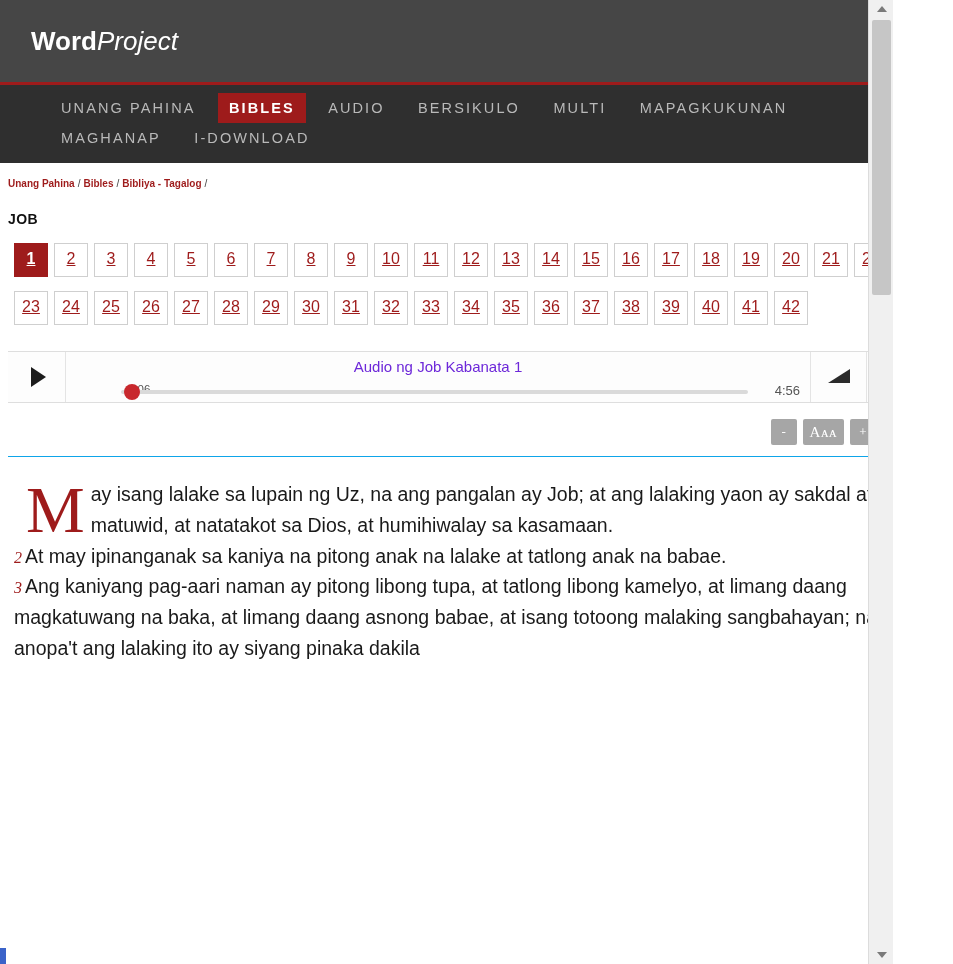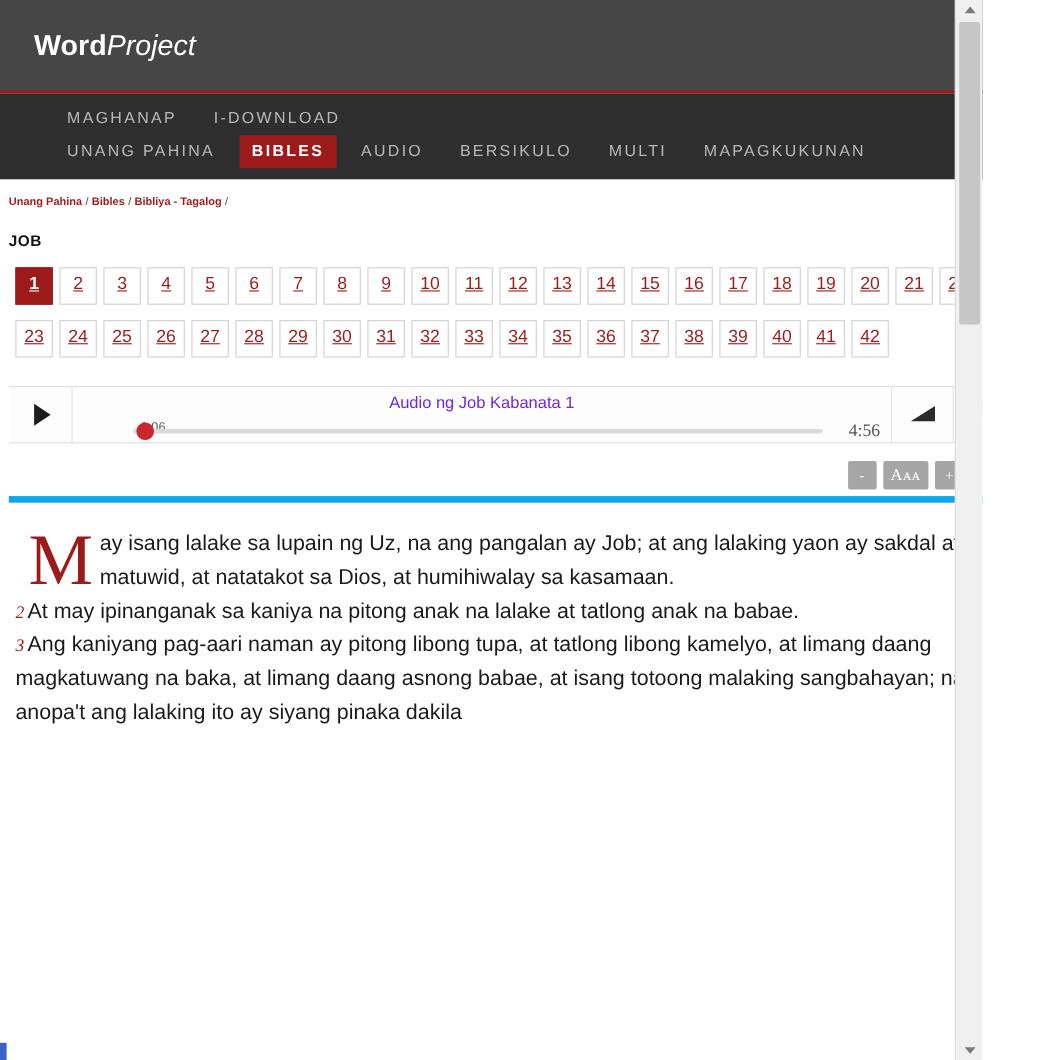--- a/index.html
+++ b/index.html
@@ -150,21 +150,21 @@
     position: absolute;
     left: 0; right: 0; top: 28px;
     height: 20px;
   }
   .t-cur {
     position: absolute; left: 14px; top: 3px;
     font-size: 11.5px; color: #555; margin-left: 48px;
   }
   .t-dur {
     position: absolute; right: 10px; top: 3px;
-    font-size: 16px; color: #555; font-family: Liberation Serif, serif;
+    font-size: 13px; color: #555;
   }
   .track {
     position: absolute;
     left: 55px; right: 62px; top: 10px;
     height: 4px;
     background: #dadada;
     border-radius: 2px;
     cursor: pointer;
   }
   .knob {
@@ -191,21 +191,21 @@
     width: 54px;
     border-left: 1px solid #e4e4e4;
     display: flex; align-items: center; justify-content: center;
     cursor: pointer;
     color: #d7d7d7;
     font-size: 24px;
   }
   
   .fontsize-bar {
     margin: 10px 8px 12px 8px;
-    border-bottom: 6px solid #0ea5e9;
+    border-bottom: 1px solid #0ea5e9;
     height: 44px;
     position: relative;
   }
   .fs-group {
     position: absolute;
     right: 44px;
     top: 6px;
   }
   .fs-btn {
     display: inline-block;
@@ -310,30 +310,30 @@
   <div id="content">
 
     <div class="site-header">
       <div class="logo">
         <span class="b">Word</span><span class="i">Project</span>
       </div>
     </div>
 
     <div class="nav">
       <div class="nav-row">
-        <a class="nav-item" href="#">MAGHANAP</a>
-        <a class="nav-item" href="#">I-DOWNLOAD</a>
-      </div>
-      <div class="nav-row">
         <a class="nav-item" href="#">UNANG PAHINA</a>
         <a class="nav-item active" href="#">BIBLES</a>
         <a class="nav-item" href="#">AUDIO</a>
         <a class="nav-item" href="#">BERSIKULO</a>
         <a class="nav-item" href="#">MULTI</a>
         <a class="nav-item" href="#">MAPAGKUKUNAN</a>
+      </div>
+      <div class="nav-row">
+        <a class="nav-item" href="#">MAGHANAP</a>
+        <a class="nav-item" href="#">I-DOWNLOAD</a>
       </div>
     </div>
 
     <div class="breadcrumb">
       <a href="#">Unang Pahina</a><span class="sep">/</span><a href="#">Bibles</a><span class="sep">/</span><a href="#">Bibliya - Tagalog</a><span class="sep">/</span>
     </div>
 
     <div class="book-title">JOB</div>
 
     <div class="chapters">

